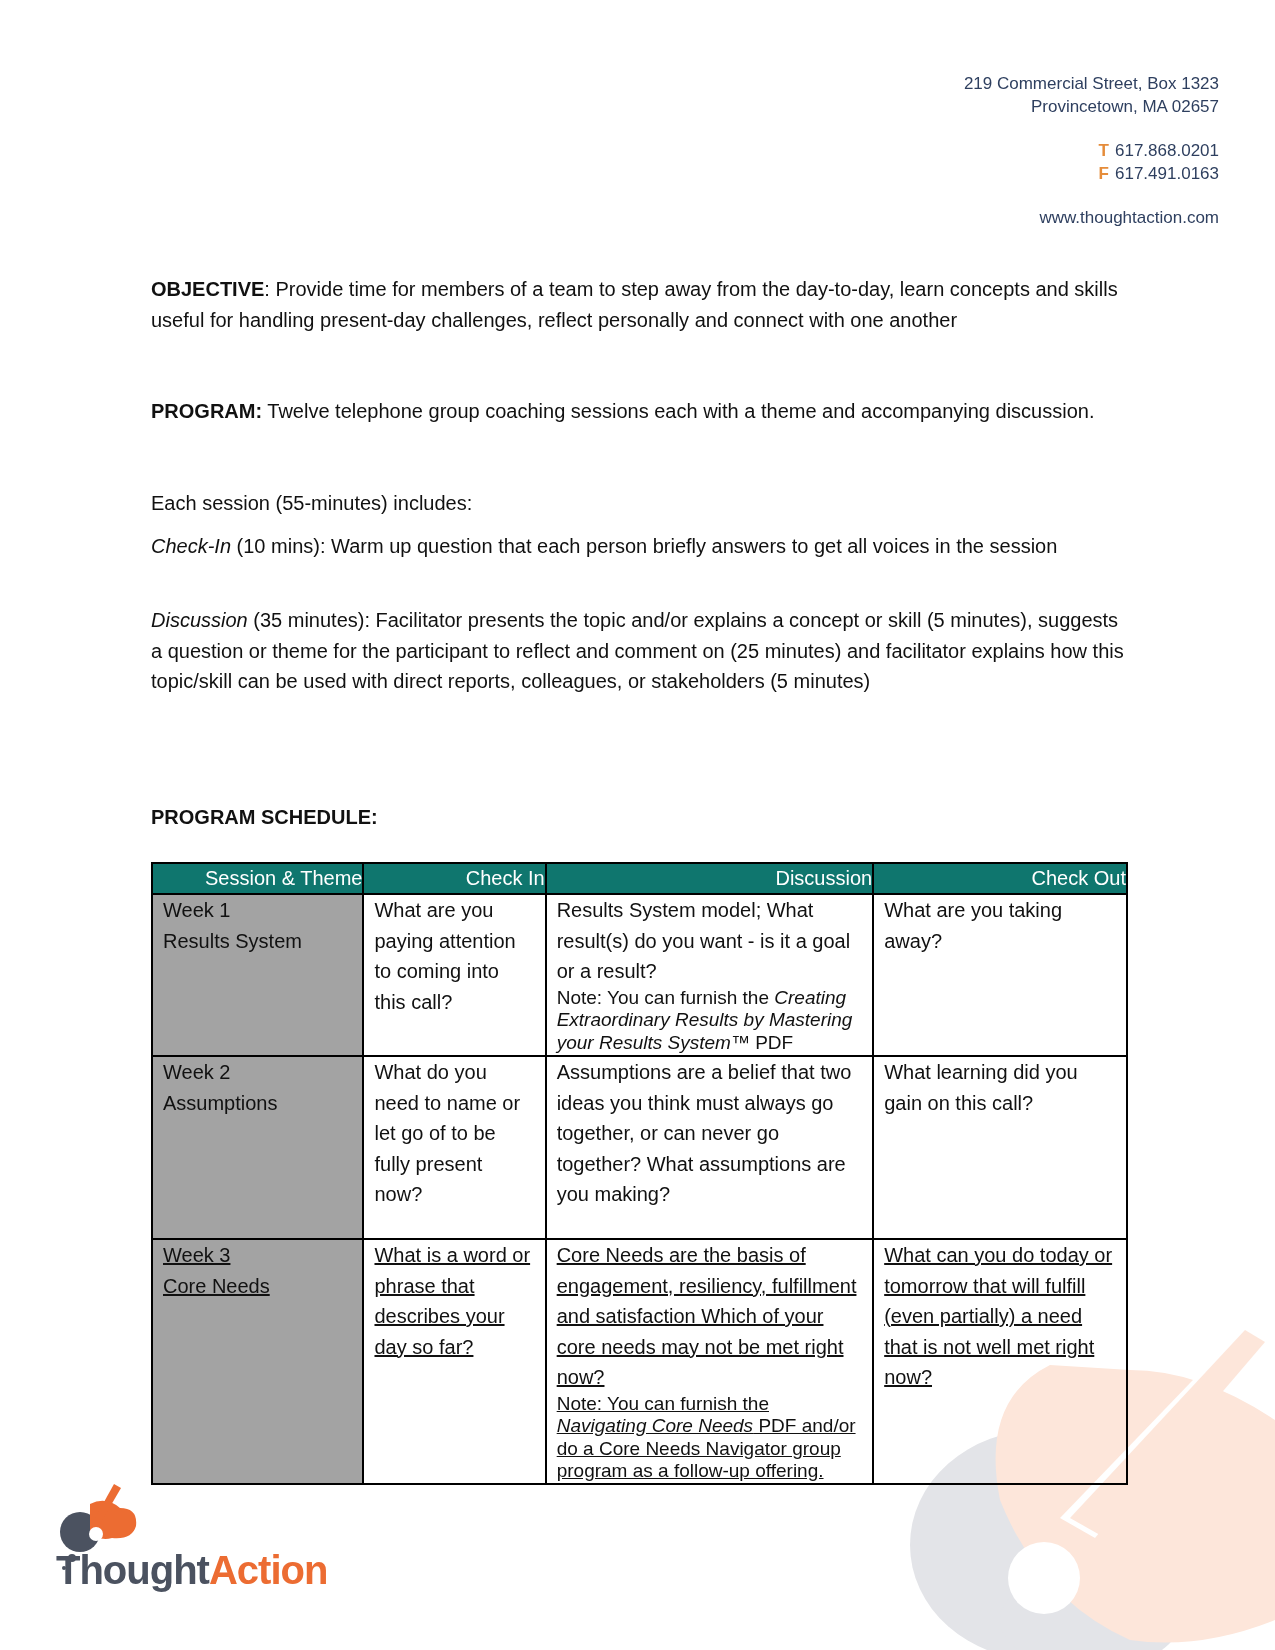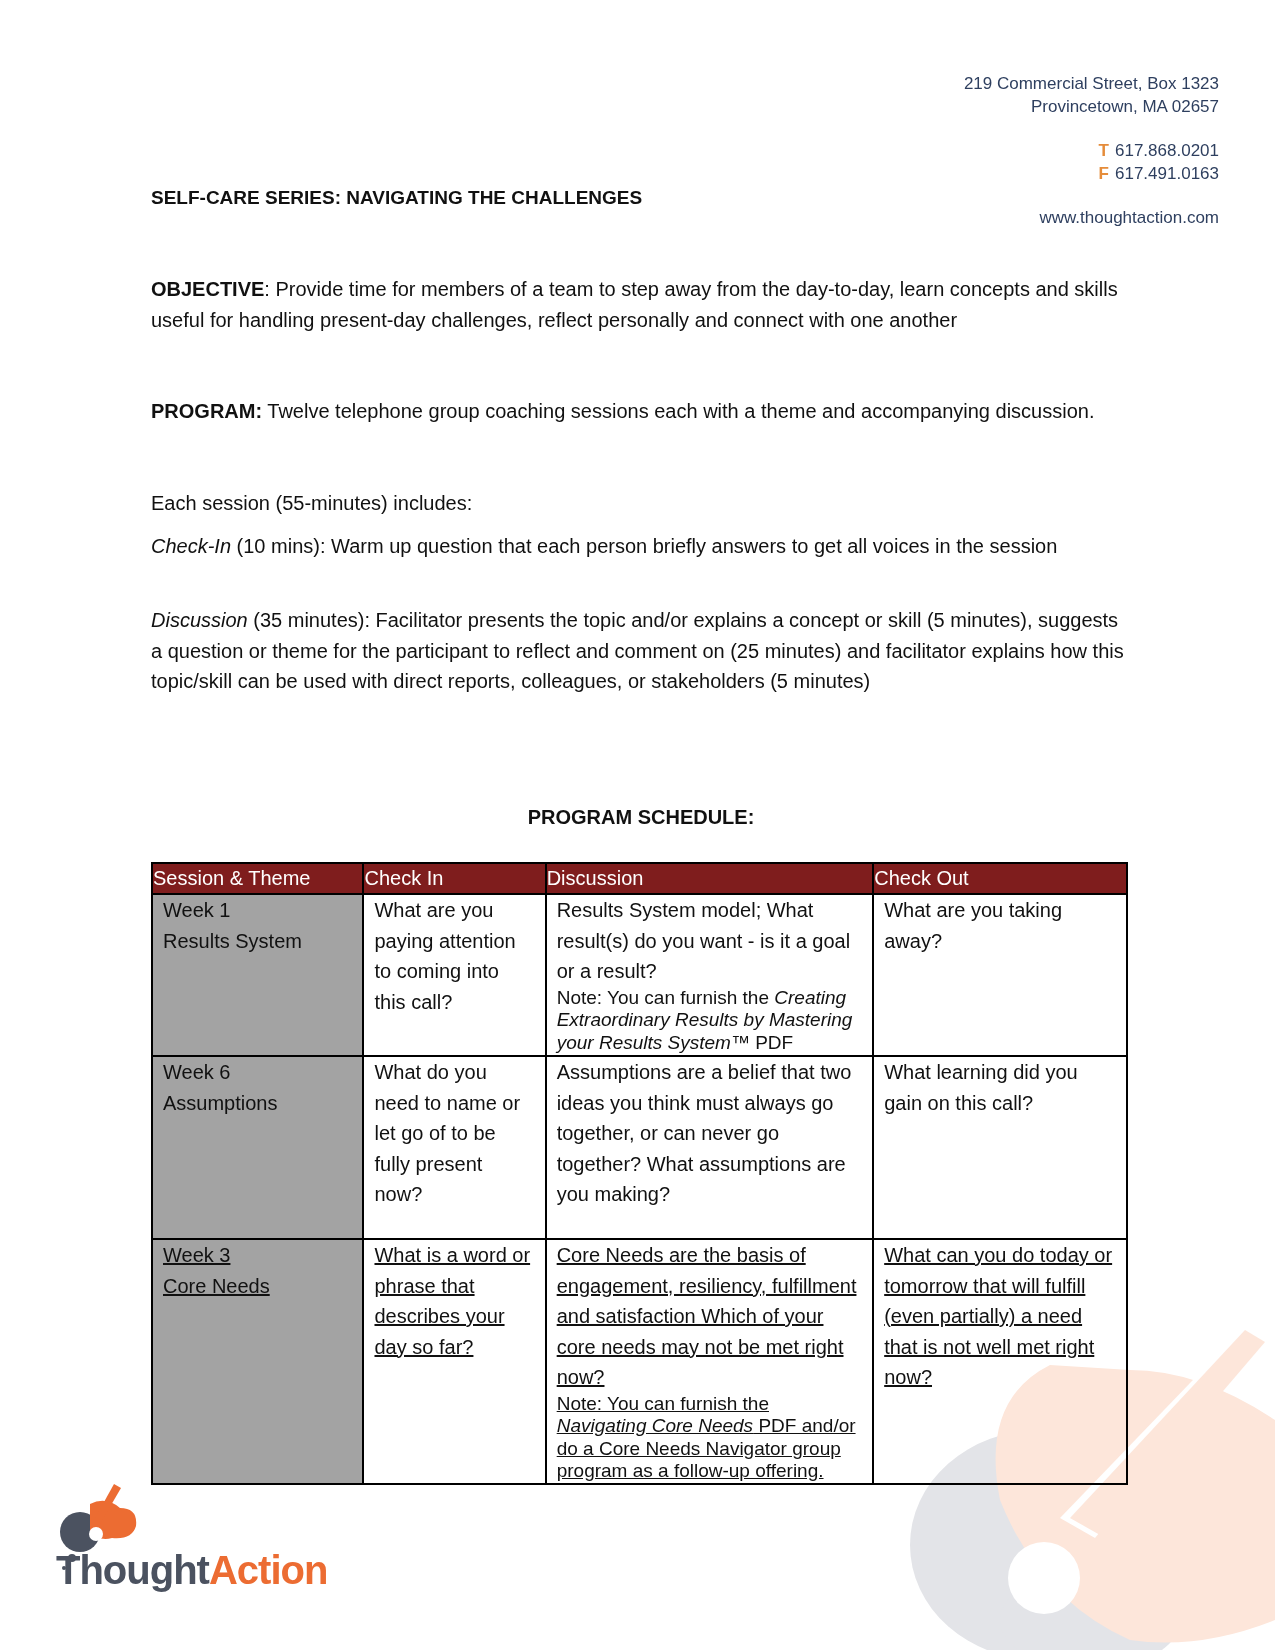--- a/index.html
+++ b/index.html
@@ -10,22 +10,22 @@
   .addr { position: absolute; right: 56px; top: 72px; text-align: right; color: #2e3f5f;
           font-size: 17px; line-height: 23px; }
   .addr .gap { height: 21px; }
   .addr .lbl { color: #e58c3a; font-weight: bold; margin-right: 6px; }
   .title { position: absolute; left: 151px; top: 187px; font-weight: bold; font-size: 19px; }
   .para { position: absolute; left: 151px; width: 980px; font-size: 20px; line-height: 30.5px; }
   .para b { font-weight: bold; }
   .para i { font-style: italic; }
   table.sched { position: absolute; left: 151px; top: 862px; width: 977px; border-collapse: collapse;
                 font-size: 20px; line-height: 30.5px; background: transparent; }
-  table.sched th { background: #7f1d1d; color: #ffffff; font-weight: normal; height: 29px;
-                   border: 2px solid #000; padding: 0; text-align: left; line-height: 29px; }
+  table.sched th { background: #0f766e; color: #ffffff; font-weight: normal; height: 29px;
+                   border: 2px solid #000; padding: 0; text-align: right; line-height: 29px; }
   table.sched td { border: 2px solid #000; vertical-align: top; padding: 0 10px; }
   table.sched td.theme { background: #a3a3a3; }
   .c1 { width: 193px; } .c2 { width: 166px; } .c3 { width: 300px; } .c4 { width: 232px; }
   .note { font-size: 19px; line-height: 22.5px; }
   .note i { font-style: italic; }
   .row1 td { height: 160px; } .row2 td { height: 181px; } .row3 td { height: 243px; text-decoration: underline; }
   .logo { position: absolute; left: 54px; top: 1478px; width: 300px; height: 120px; }
   .logo-text { position: absolute; left: 56px; top: 1548px; font-size: 40px; font-weight: bold; letter-spacing: -1px; }
   .logo-text .t1 { color: #4b5260; } .logo-text .t2 { color: #ec6c32; }
 </style>
@@ -50,34 +50,33 @@
   <div class="addr">
     <div>219 Commercial Street, Box 1323</div>
     <div>Provincetown, MA 02657</div>
     <div class="gap"></div>
     <div><span class="lbl">T</span><span>617.868.0201</span></div>
     <div><span class="lbl">F</span><span>617.491.0163</span></div>
     <div class="gap"></div>
     <div>www.thoughtaction.com</div>
   </div>
 
-  <div class="title">SELF-CARE SERIES: NAVIGATING THE CHALLENGES</div>
 
   <div class="para" style="top:396px;"><b>PROGRAM:</b><span> Twelve telephone group coaching sessions each with a theme and accompanying discussion.</span></div>
 
   <div class="para" style="top:274px;"><b>OBJECTIVE</b><span>: Provide time for members of a team to step away from the day-to-day, learn concepts and skills useful for handling present-day challenges, reflect personally and connect with one another</span></div>
 
   <div class="para" style="top:488px;">Each session (55-minutes) includes:</div>
 
   <div class="para" style="top:531px;"><i>Check-In</i><span> (10 mins): Warm up question that each person briefly answers to get all voices in the session</span></div>
 
   <div class="para" style="top:605px;"><i>Discussion</i><span> (35 minutes): Facilitator presents the topic and/or explains a concept or skill (5 minutes), suggests a question or theme for the participant to reflect and comment on (25 minutes) and facilitator explains how this topic/skill can be used with direct reports, colleagues, or stakeholders (5 minutes)</span></div>
 
 
-  <div class="para" style="top:802px; font-weight:bold;text-align:center;">PROGRAM SCHEDULE:</div>
+  <div class="para" style="top:802px; font-weight:bold;">PROGRAM SCHEDULE:</div>
 
   <table class="sched">
     <thead>
       <tr>
         <th class="c1">Session &amp; Theme</th>
         <th class="c2">Check In</th>
         <th class="c3">Discussion</th>
         <th class="c4">Check Out</th>
       </tr>
     </thead>
@@ -89,21 +88,21 @@
         </td>
         <td>What are you paying attention to coming into this call?</td>
         <td>
           <div>Results System model; What result(s) do you want - is it a goal or a result?</div>
           <div class="note"><span>Note: You can furnish the </span><i>Creating Extraordinary Results by Mastering your Results System™</i><span> PDF</span></div>
         </td>
         <td>What are you taking away?</td>
       </tr>
       <tr class="row2">
         <td class="theme">
-          <div>Week 6</div>
+          <div>Week 2</div>
           <div>Assumptions</div>
         </td>
         <td>What do you need to name or let go of to be fully present now?</td>
         <td>
           <div>Assumptions are a belief that two ideas you think must always go together, or can never go together? What assumptions are you making?</div>
         </td>
         <td>What learning did you gain on this call?</td>
       </tr>
       <tr class="row3">
         <td class="theme">

